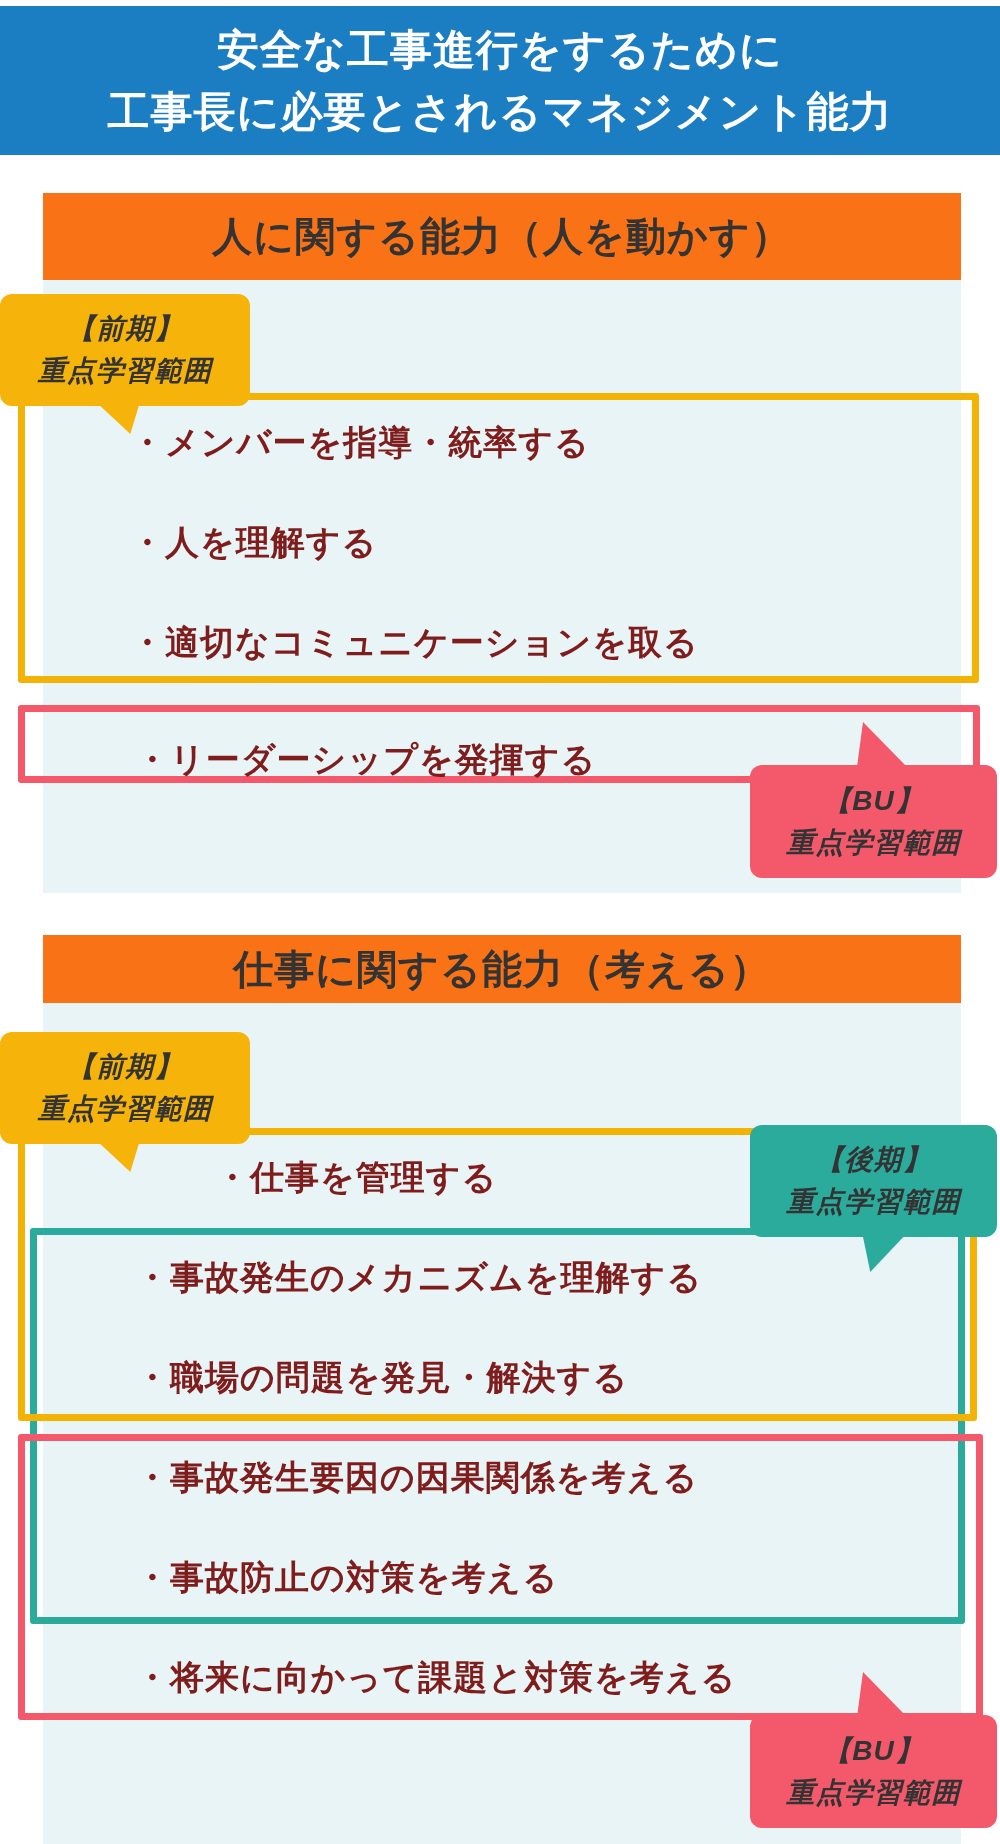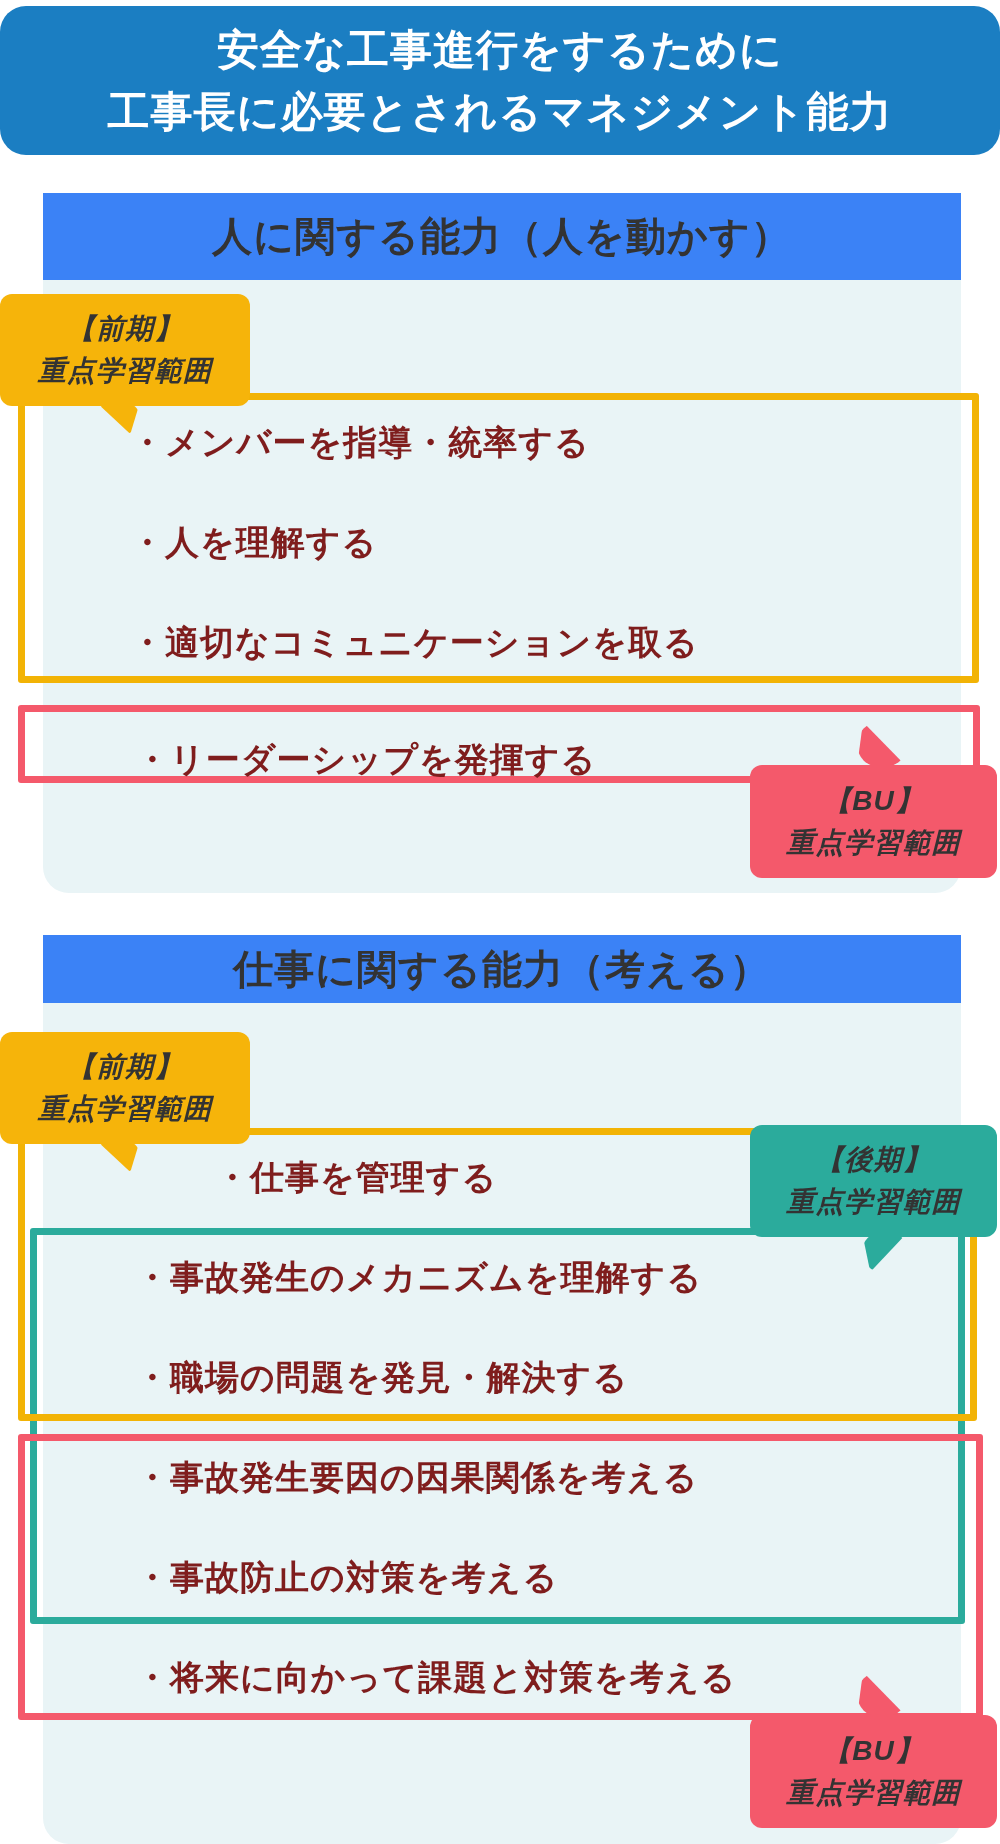--- a/index.html
+++ b/index.html
@@ -1,29 +1,29 @@
 <!DOCTYPE html>
 <html><head>
 <meta charset="utf-8">
 <style>
   html,body{margin:0;padding:0;background:#ffffff;}
   .canvas{
     position:relative;width:1000px;height:1844px;background:#ffffff;overflow:hidden;
     font-family:"Liberation Sans","DejaVu Sans",sans-serif;color:#333333;
   }
-  .abs{position:absolute;border-radius:26px;}
+  .abs{position:absolute;}
   
   .banner{left:0;top:6px;width:1000px;height:149px;background:#1b7ec2;
     display:flex;flex-direction:column;justify-content:center;align-items:center;}
   .banner-line{color:#ffffff;font-size:42px;font-weight:800;line-height:62px;letter-spacing:1px;white-space:nowrap;}
   
   .panel{background:#e9f4f6;}
   .panel1{left:43px;top:193px;width:918px;height:700px;}
   .panel2{left:43px;top:935px;width:918px;height:909px;}
-  .band{position:absolute;left:0;top:0;width:100%;background:#3b82f6;
+  .band{position:absolute;left:0;top:0;width:100%;background:#f97316;
     display:flex;align-items:center;justify-content:center;}
   .band1{height:87px;}
   .band2{height:68px;}
   .band-title{font-size:40px;font-weight:800;letter-spacing:1px;color:#333;white-space:nowrap;}
   
   .obox{background:transparent;border-style:solid;border-width:7px;border-radius:3px;}
   .ybox{border-color:#f2b305;}
   .rbox{border-color:#f4596b;}
   .tbox{border-color:#2bab9c;}
   .ybox1{left:18px;top:393px;width:947px;height:276px;}

